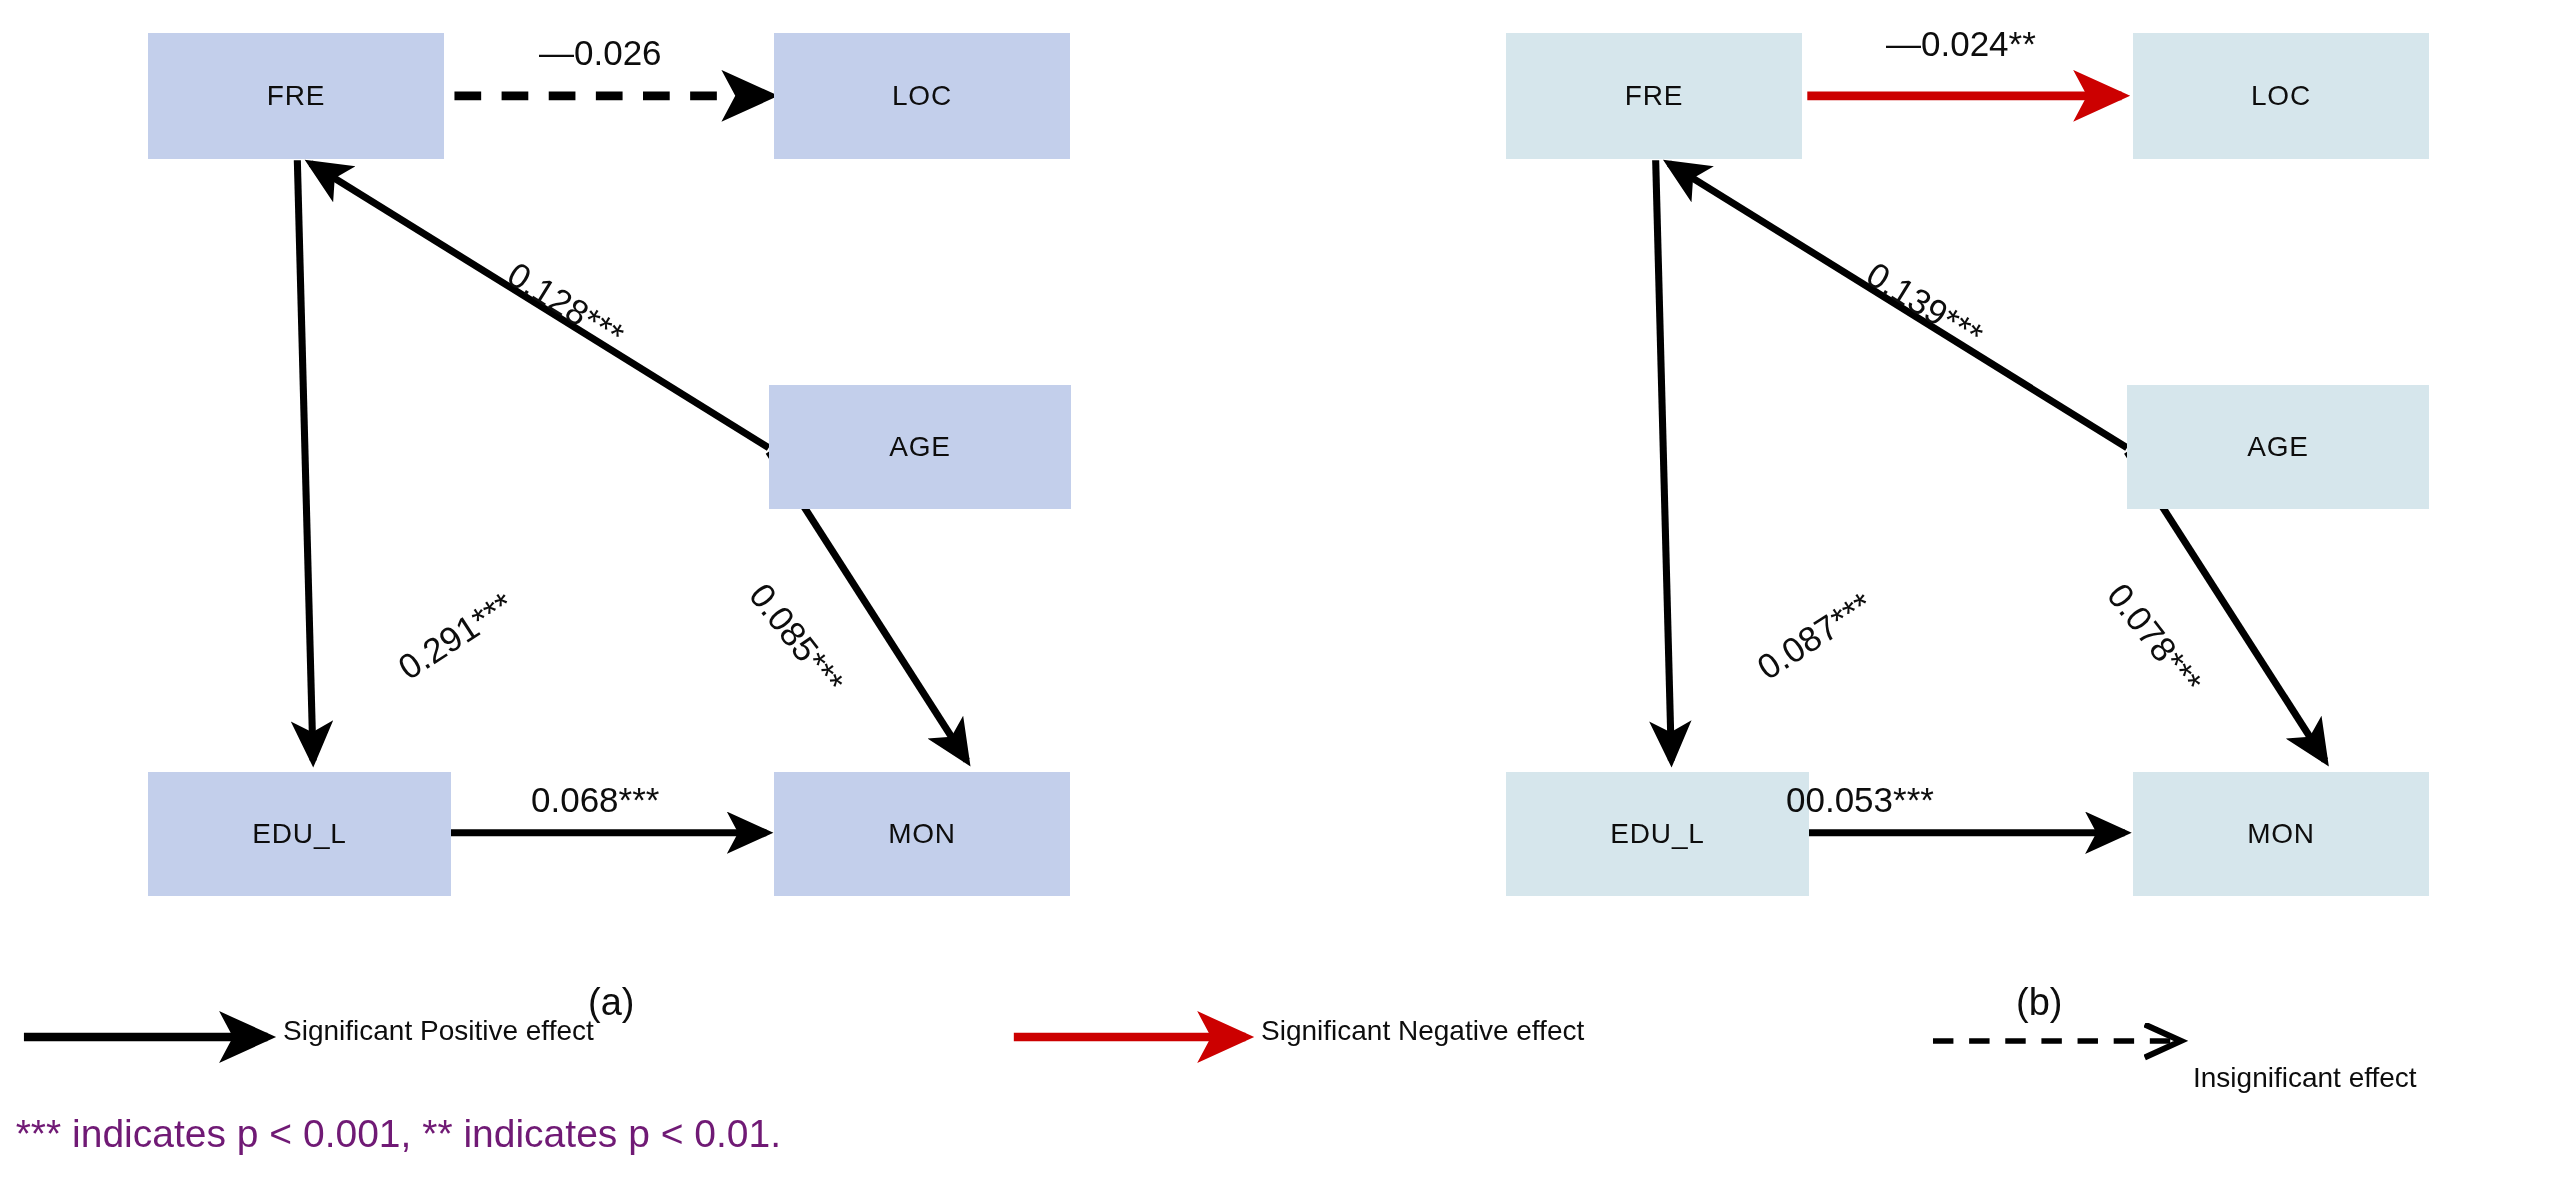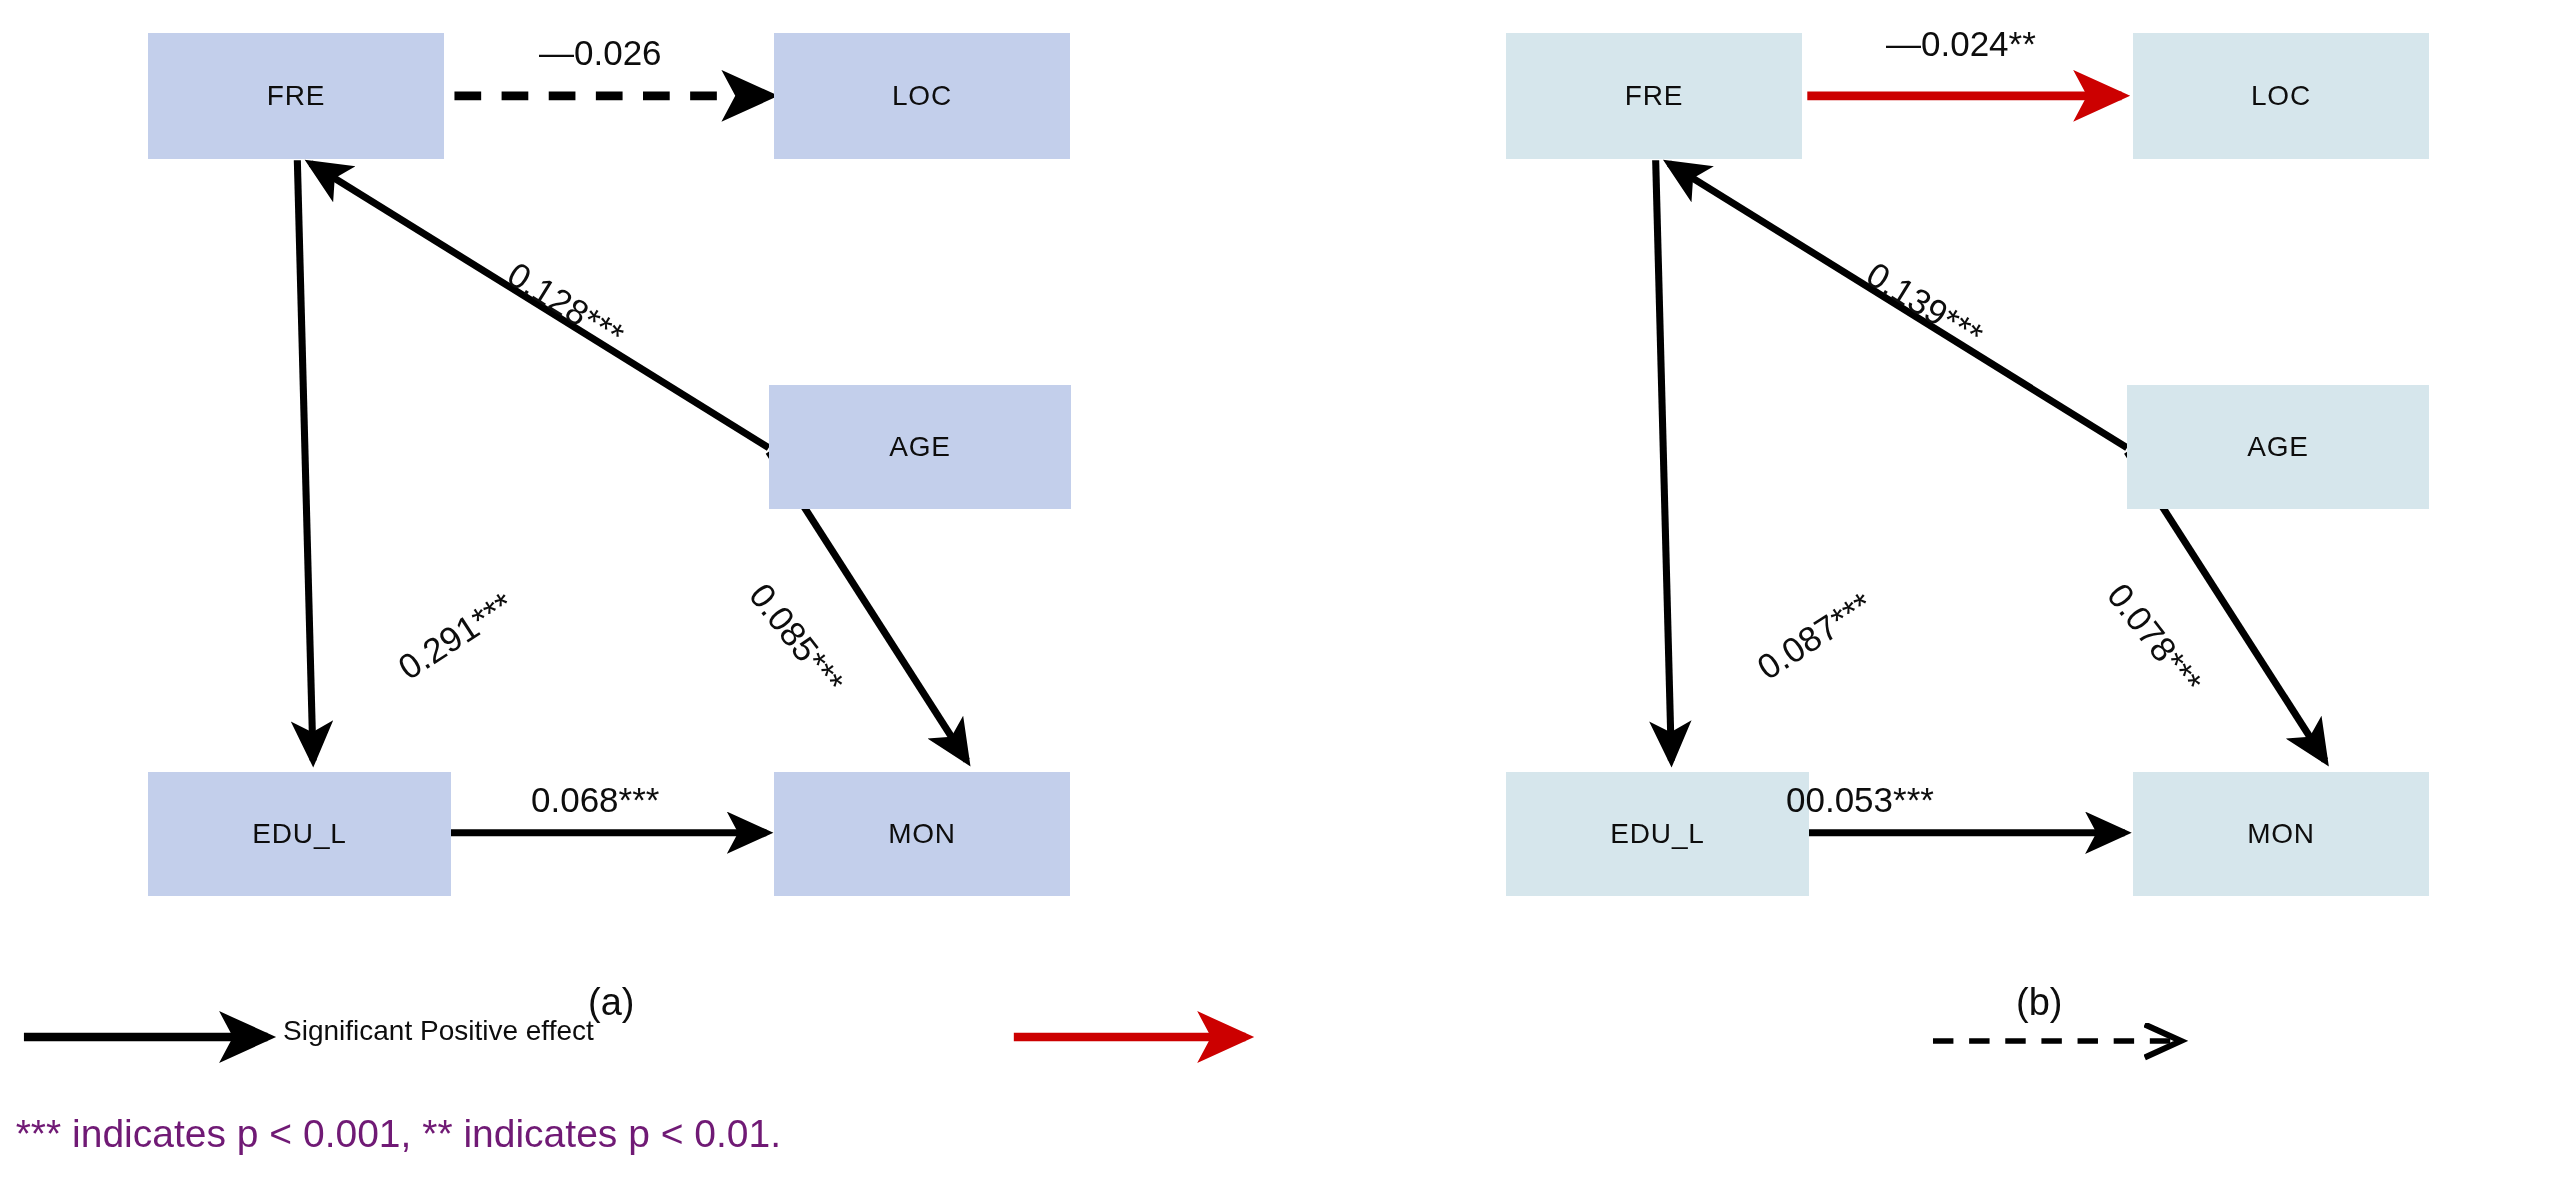--- a/index.html
+++ b/index.html
@@ -121,18 +121,20 @@
   <div class="edge-label rot" style="left:2115px;top:568px;transform:rotate(52deg);">0.078***</div>
 
   <div class="edge-label" style="left:1786px;top:780px;">00.053***</div>
 
   <div class="panel-caption" style="left:588px;top:981px;">(a)</div>
 
   <div class="panel-caption" style="left:2016px;top:981px;">(b)</div>
 
   <div class="legend-text" style="left:283px;top:1015px;">Significant Positive effect</div>
 
+  <div class="legend-text" style="left:1261px;top:1015px;">Significant Negative effect</div>
 
+  <div class="legend-text" style="left:2193px;top:1062px;">Insignificant effect</div>
 
   <div class="note-text" style="left:15.7px;top:1112px;">*** indicates p &lt; 0.001, ** indicates p &lt; 0.01.</div>
 
 </div>
 
 
 </body></html>

